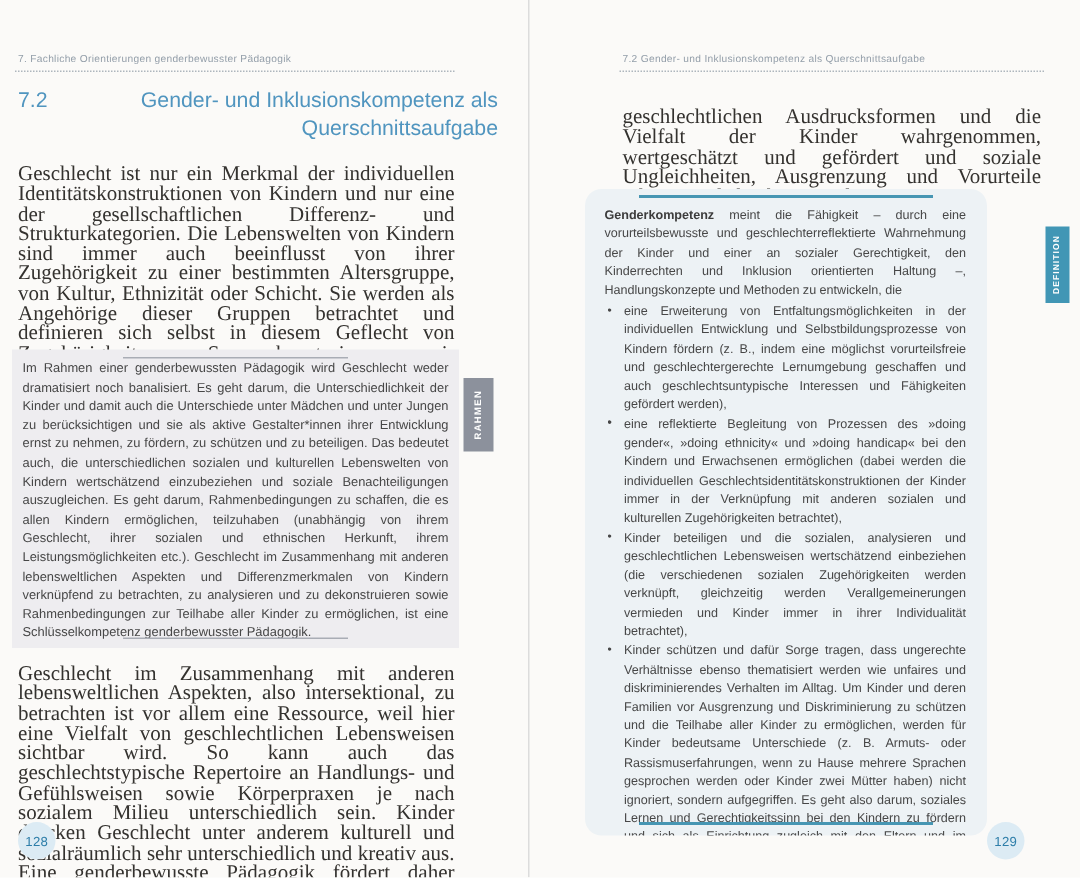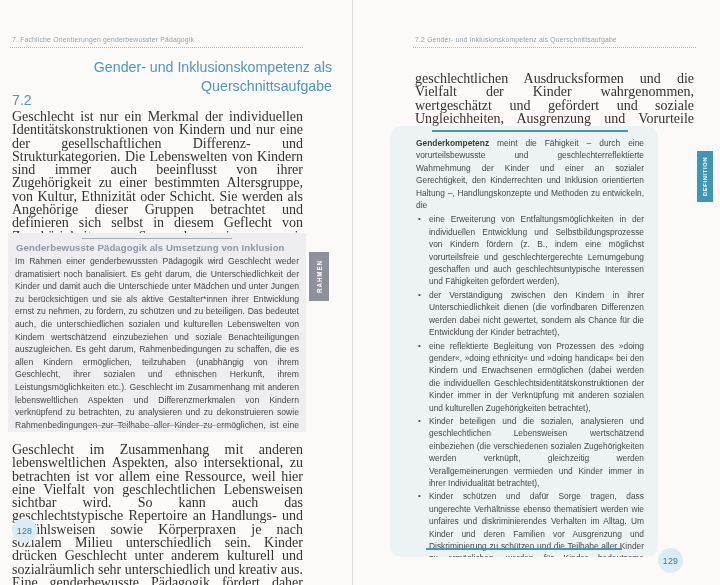--- a/index.html
+++ b/index.html
@@ -24,21 +24,21 @@
     position:absolute;height:0;
     border-top:1.5px dotted #aeb6bd;
   }
   
   .section-heading{
     position:absolute;left:12px;top:58px;width:320px;
     margin:0;font-weight:500;
     font-size:14.2px;line-height:18.5px;
     color:#5095bf;
   }
-  .sec-num{position:absolute;left:0;top:0;margin-top:33px;}
+  .sec-num{position:absolute;left:0;top:0;}
   .sec-title{display:block;padding-left:30px;text-align:right;}
   
   .body-serif{
     position:absolute;margin:0;
     font-family:Liberation Serif, serif;
     font-size:14px;line-height:13.3px;
     text-align:justify;
     color:#34322f;
   }
   
@@ -79,21 +79,21 @@
   .def-tab{
     left:697px;top:151px;width:16px;height:51px;
     background:#4196b5;
     font-size:5.7px;letter-spacing:.7px;
   }
   
   .def-box{
     position:absolute;left:390px;top:126px;width:268px;height:431px;
     box-sizing:border-box;
     background:#edf2f5;
-    padding:4px 14px 0 26px;
+    padding:4px 14px 0 13px;
     overflow:hidden;
     border-radius:11px;
   }
   .def-intro{
     margin:5px 0 0 0;
     font-size:8.4px;line-height:12.4px;
     text-align:justify;color:#474747;
   }
   .def-intro strong{color:#3c3c3c;}
   .def-bullets{
@@ -129,43 +129,42 @@
 
     <h1 class="section-heading">
       <span class="sec-num">7.2</span>
       <span class="sec-title">Gender- und Inklusionskompetenz als Querschnittsaufgabe</span>
     </h1>
 
     <p class="body-serif" style="left:12px;top:110px;width:291px;">Geschlecht ist nur ein Merkmal der individuellen Identitätskonstruktionen von Kindern und nur eine der gesellschaftlichen Differenz- und Strukturkategorien. Die Lebenswelten von Kindern sind immer auch beeinflusst von ihrer Zugehörigkeit zu einer bestimmten Altersgruppe, von Kultur, Ethnizität oder Schicht. Sie werden als Angehörige dieser Gruppen betrachtet und definieren sich selbst in diesem Geflecht von Zugehörigkeiten. So konstruieren wir »Weiblichkeit« und »Männlichkeit« sowie Geschlecht in verschiedenen Altersgruppen, Kulturen oder Schichten durchaus unterschiedlich.</p>
 
     <aside class="frame-box">
       <div class="rule gray"></div>
-      <h2 class="frame-heading">Genderbewusste Pädagogik als Umsetzung von Inklusion</h2>
       <p class="box-text">Im Rahmen einer genderbewussten Pädagogik wird Geschlecht weder dramatisiert noch banalisiert. Es geht darum, die Unterschiedlichkeit der Kinder und damit auch die Unterschiede unter Mädchen und unter Jungen zu berücksichtigen und sie als aktive Gestalter*innen ihrer Entwicklung ernst zu nehmen, zu fördern, zu schützen und zu beteiligen. Das bedeutet auch, die unterschiedlichen sozialen und kulturellen Lebenswelten von Kindern wertschätzend einzubeziehen und soziale Benachteiligungen auszugleichen. Es geht darum, Rahmenbedingungen zu schaffen, die es allen Kindern ermöglichen, teilzuhaben (unabhängig von ihrem Geschlecht, ihrer sozialen und ethnischen Herkunft, ihrem Leistungsmöglichkeiten etc.). Geschlecht im Zusammenhang mit anderen lebensweltlichen Aspekten und Differenzmerkmalen von Kindern verknüpfend zu betrachten, zu analysieren und zu dekonstruieren sowie Rahmenbedingungen zur Teilhabe aller Kinder zu ermöglichen, ist eine Schlüsselkompetenz genderbewusster Pädagogik.</p>
       <div class="rule gray abs-bottom"></div>
     </aside>
     <div class="tab rahmen-tab">RAHMEN</div>
 
     <p class="body-serif" style="left:12px;top:443px;width:291px;">Geschlecht im Zusammenhang mit anderen lebensweltlichen Aspekten, also intersektional, zu betrachten ist vor allem eine Ressource, weil hier eine Vielfalt von geschlechtlichen Lebensweisen sichtbar wird. So kann auch das geschlechtstypische Repertoire an Handlungs- und Gefühlsweisen sowie Körperpraxen je nach sozialem Milieu unterschiedlich sein. Kinder drücken Geschlecht unter anderem kulturell und sozialräumlich sehr unterschiedlich und kreativ aus. Eine genderbewusste Pädagogik fördert daher immer auch Inklusion, indem die unterschiedlichen</p>
 
-    <div class="page-circle" style="left:12px;top:518px;">128</div>
+    <div class="page-circle" style="left:12px;top:548px;">128</div>
   </section>
 
   <section>
     <div class="running-head" style="left:415px;top:36px;width:290px;">7.2 Gender- und Inklusionskompetenz als Querschnittsaufgabe</div>
     <div class="head-rule" style="left:413px;top:47px;width:283px;"></div>
 
     <p class="body-serif" style="left:415px;top:72px;width:279px;">geschlechtlichen Ausdrucksformen und die Vielfalt der Kinder wahrgenommen, wertgeschätzt und gefördert und soziale Ungleichheiten, Ausgrenzung und Vorurteile erkannt und abgebaut werden.</p>
 
     <aside class="def-box">
       <div class="rule teal"></div>
       <p class="def-intro"><strong>Genderkompetenz</strong><span> meint die Fähigkeit – durch eine vorurteilsbewusste und geschlechterreflektierte Wahrnehmung der Kinder und einer an sozialer Gerechtigkeit, den Kinderrechten und Inklusion orientierten Haltung –, Handlungskonzepte und Methoden zu entwickeln, die</span></p>
       <ul class="def-bullets">
         <li><span class="marker">•</span><span>eine Erweiterung von Entfaltungsmöglichkeiten in der individuellen Entwicklung und Selbstbildungsprozesse von Kindern fördern (z. B., indem eine möglichst vorurteilsfreie und geschlechtergerechte Lernumgebung geschaffen und auch geschlechtsuntypische Interessen und Fähigkeiten gefördert werden),</span></li>
-        <li><span class="marker">•</span><span>der Verständigung zwischen den Kindern in ihrer Unterschiedlichkeit dienen (die vorfindbaren Differenzen werden dabei nicht gewertet, sondern als Chance für die Entwicklung der Kinder betrachtet),</span></li>
+        <li><span class="marker">•</span></li>
         <li><span class="marker">•</span><span>eine reflektierte Begleitung von Prozessen des »doing gender«, »doing ethnicity« und »doing handicap« bei den Kindern und Erwachsenen ermöglichen (dabei werden die individuellen Geschlechtsidentitätskonstruktionen der Kinder immer in der Verknüpfung mit anderen sozialen und kulturellen Zugehörigkeiten betrachtet),</span></li>
         <li><span class="marker">•</span><span>Kinder beteiligen und die sozialen, analysieren und geschlechtlichen Lebensweisen wertschätzend einbeziehen (die verschiedenen sozialen Zugehörigkeiten werden verknüpft, gleichzeitig werden Verallgemeinerungen vermieden und Kinder immer in ihrer Individualität betrachtet),</span></li>
         <li><span class="marker">•</span><span>Kinder schützen und dafür Sorge tragen, dass ungerechte Verhältnisse ebenso thematisiert werden wie unfaires und diskriminierendes Verhalten im Alltag. Um Kinder und deren Familien vor Ausgrenzung und Diskriminierung zu schützen und die Teilhabe aller Kinder zu ermöglichen, werden für Kinder bedeutsame Unterschiede (z. B. Armuts- oder Rassismuserfahrungen, wenn zu Hause mehrere Sprachen gesprochen werden oder Kinder zwei Mütter haben) nicht ignoriert, sondern aufgegriffen. Es geht also darum, soziales Lernen und Gerechtigkeitssinn bei den Kindern zu fördern und sich als Einrichtung zugleich mit den Eltern und im sozialen Raum für soziale Gerechtigkeit, Inklusion und gegen Diskriminierung einzusetzen.</span></li>
       </ul>
       <div class="rule teal abs-bottom" style="bottom:7px;"></div>
     </aside>
     <div class="tab def-tab">DEFINITION</div>
 
     <div class="page-circle" style="left:658px;top:548px;">129</div>
   </section>

